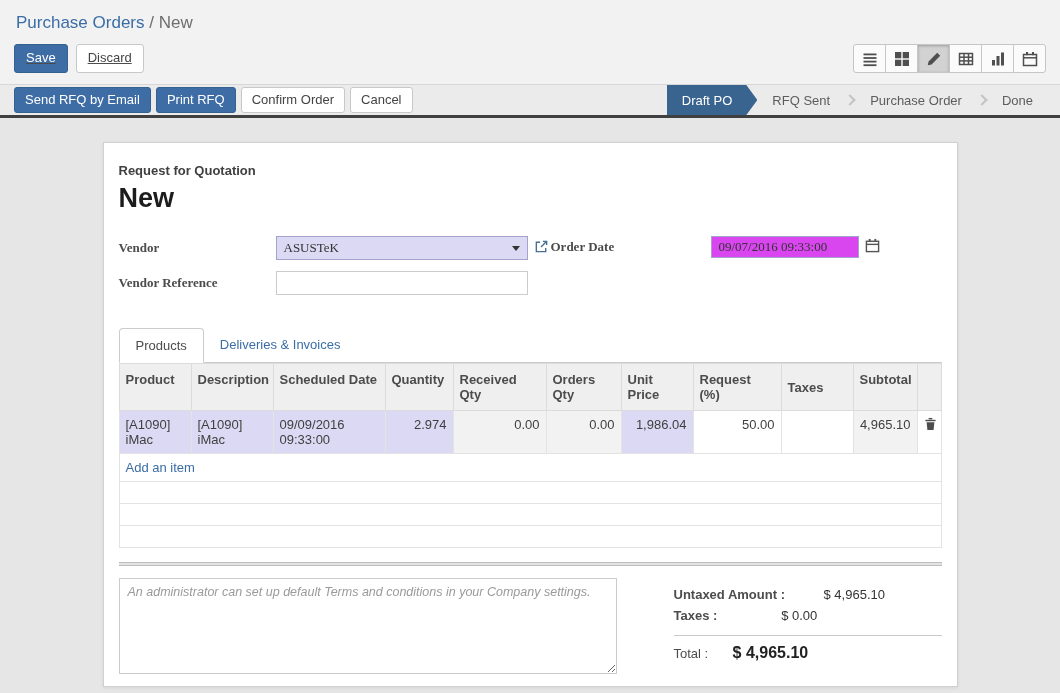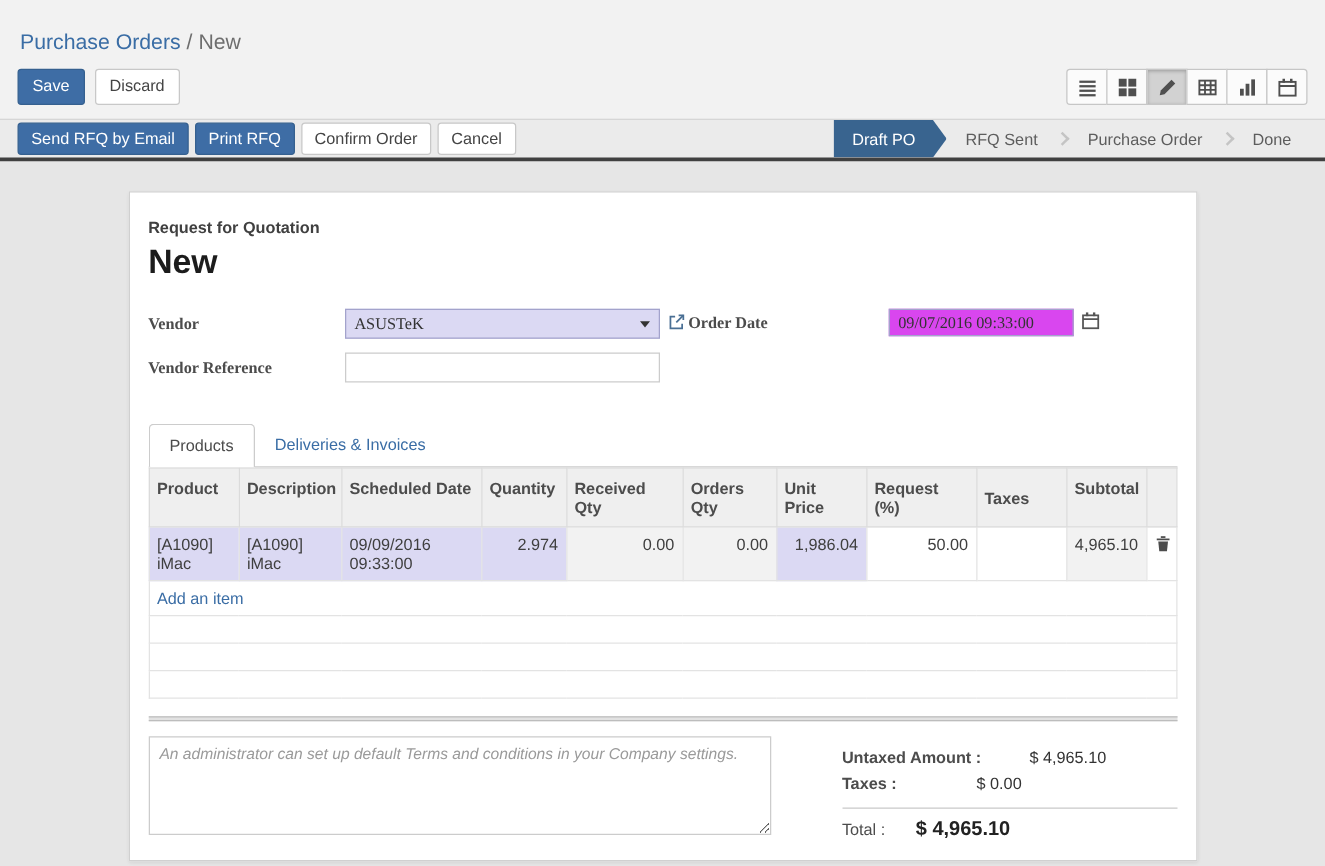--- a/index.html
+++ b/index.html
@@ -5,26 +5,26 @@
   * { box-sizing: border-box; margin: 0; padding: 0; }
   html,body { width:1060px; height:693px; overflow:hidden; }
   body {
     font-family:"Liberation Sans", sans-serif;
     font-size:13px; color:#4c4c4c;
     background:#e6e6e6;
   }
 
   
   .topbar { background:#f2f2f2; }
-  .breadcrumb { padding:24px 16px 2px; font-size:17px; }
+  .breadcrumb { padding:13px 16px 2px; font-size:17px; }
   .breadcrumb a { color:#3a6da5; text-decoration:none; cursor:pointer; }
   .bc-sep, .bc-current { color:#6e6e6e; }
 
   .control-panel { display:flex; justify-content:space-between; align-items:center; padding:9px 14px 11px; background:#f2f2f2; }
-  .cp-left { display:flex; gap:8px; }
+  .cp-left { display:flex; gap:8px;text-decoration:underline; }
 
   .btn { border-radius:3px; font-size:13px; padding:5px 11px; border:1px solid #c8c8c8; background:#fff; color:#444; cursor:pointer; font-family:inherit; line-height:1.25; }
   .btn-primary { background:#3e6da5; border-color:#35608f; color:#fff; }
 
   .view-switcher { display:flex; }
   .vs-btn { width:33px; height:29px; border:1px solid #c6c6c6; background:#fbfbfb; display:flex; align-items:center; justify-content:center; margin-left:-1px; cursor:pointer; }
   .vs-btn:first-child { border-radius:3px 0 0 3px; }
   .vs-btn:last-child { border-radius:0 3px 3px 0; }
   .vs-btn.active { background:#d2d2d2; box-shadow:inset 0 1px 3px rgba(0,0,0,.25); }
   .vs-btn svg { display:block; }
@@ -75,21 +75,21 @@
   td.lav { background:#dbd9f3; }
   td.ro  { background:#f2f2f2; }
   td.trash-cell { text-align:center; vertical-align:middle; cursor:pointer; }
   .addrow td { border:none; border-bottom:1px solid #e3e3e3; padding:8px 6px; }
   .addrow a { color:#3a6da5; text-decoration:none; cursor:pointer; }
   .emptyrow td { border:none; border-bottom:1px solid #e8e8e8; height:22px; }
 
   
   .sep { margin:14px 0 12px; height:4px; background:#e2e2e2; border-top:1px solid #bdbdbd; border-bottom:1px solid #bdbdbd; }
   .bottom { display:flex; justify-content:space-between; margin-top:2px; }
-  .terms { width:498px; height:79px; border:1px solid #ccc; font-family:inherit; font-size:12.5px; padding:6px 8px; color:#333; resize:both; }
+  .terms { width:498px; height:96px; border:1px solid #ccc; font-family:inherit; font-size:12.5px; padding:6px 8px; color:#333; resize:both; }
   .terms::placeholder { color:#9a9a9a; font-style:italic; }
 
   .totals { width:268px; padding-top:6px; }
   .trow { display:flex; align-items:baseline; padding:3px 0; }
   .tlabel { font-weight:bold; color:#4c4c4c; }
   .tval { width:100px; text-align:right; color:#333; }
   .tdiv { border-top:1px solid #c9c9c9; margin:9px 0 5px; }
   .total-final .tlabel { font-weight:normal; }
   .total-final .tval { font-weight:bold; font-size:16px; color:#222; }
 

